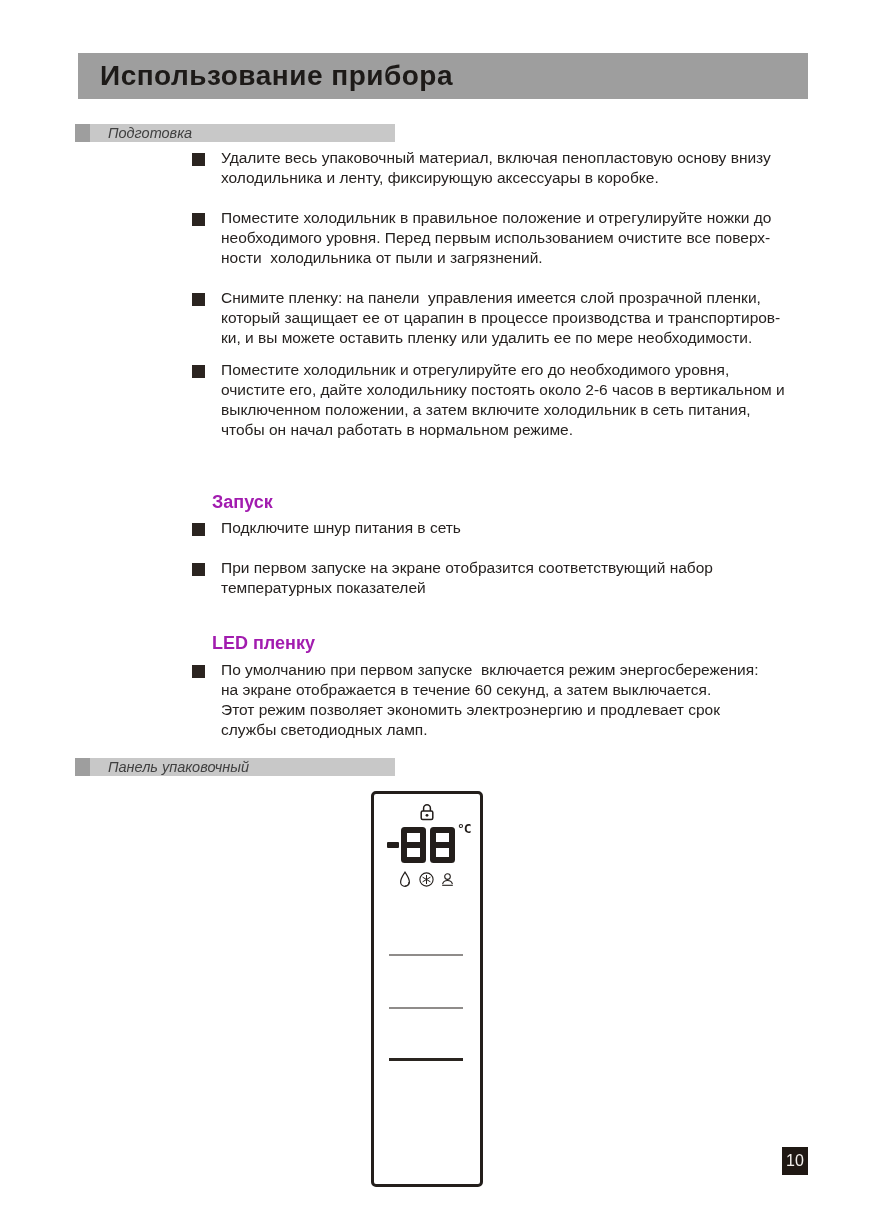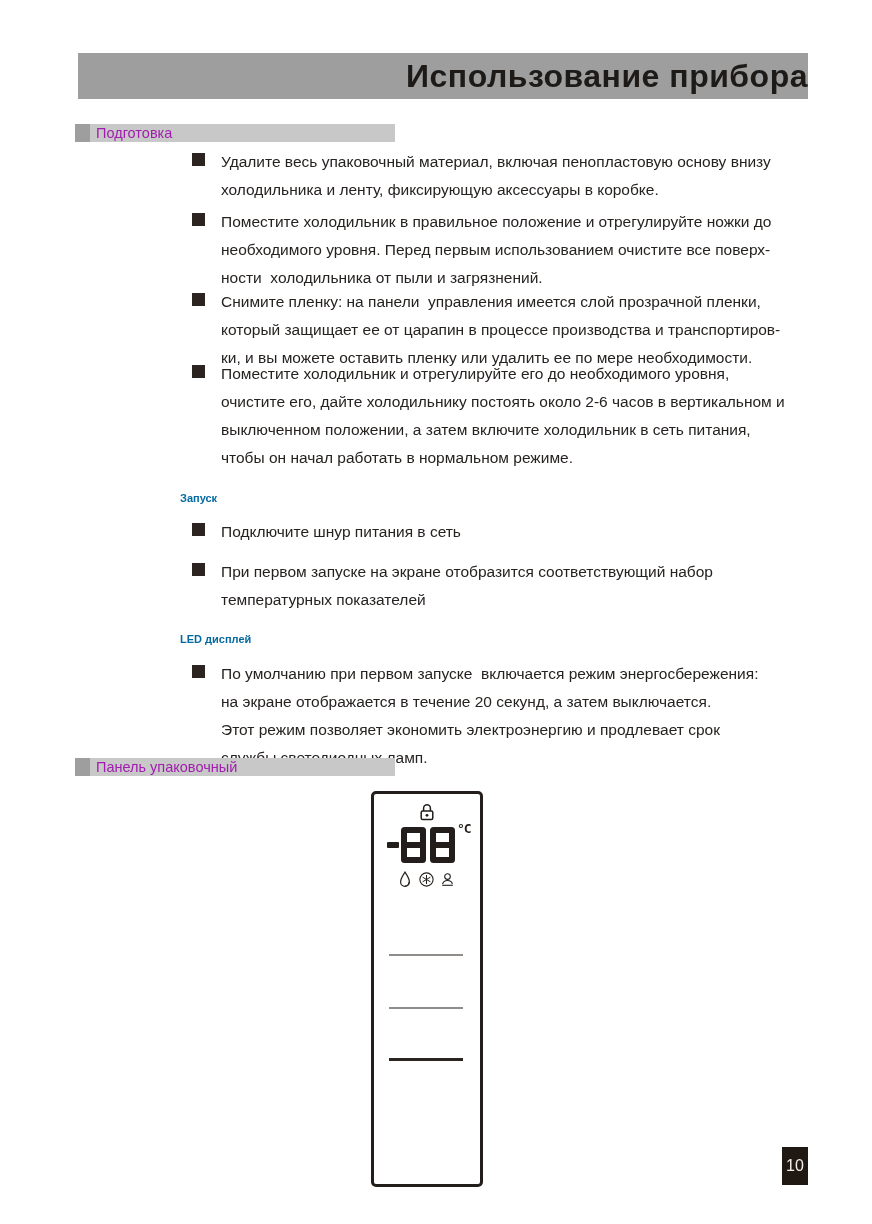--- a/index.html
+++ b/index.html
@@ -10,44 +10,44 @@
     font-family:"Liberation Sans", sans-serif;
     color:#262220;
     overflow:hidden;
   }
   
   .title-bar{
     position:absolute;left:78px;top:53px;width:730px;height:46px;
     background:#9e9e9e;
   }
   .title-bar .title{
-    font-size:32px;font-weight:bold;color:#1d1a18;
-    line-height:46px;padding-left:22px;letter-spacing:0.5px;text-align:right;
+    font-size:28px;font-weight:bold;color:#1d1a18;
+    line-height:46px;padding-left:22px;letter-spacing:0.5px;
   }
   
   .section-bar{
     position:absolute;left:75px;width:320px;height:18px;
     background:#c8c8c8;display:flex;align-items:center;
   }
   .section-bar .cap{width:15px;height:18px;background:#9e9e9e;flex:none;}
   .section-bar .label{
-    font-size:14.5px;color:#a21caf;padding-left:6px;white-space:nowrap;
+    font-size:14.5px;color:#404040;padding-left:18px;white-space:nowrap;font-style:italic;
   }
   
   .bullet{
     position:absolute;left:192px;display:flex;
   }
   .bullet .sq{
     width:13px;height:13px;background:#2b2420;flex:none;margin-top:5px;
   }
   .bullet .bt{
-    margin-left:16px;font-size:15.5px;line-height:28px;white-space:pre;color:#262220;
+    margin-left:16px;font-size:15.5px;line-height:20px;white-space:pre;color:#262220;
   }
   .subhead{
-    position:absolute;left:180px;font-size:11px;font-weight:bold;color:#0369a1;
+    position:absolute;left:212px;font-size:18px;font-weight:bold;color:#a21caf;
     white-space:nowrap;
   }
   
   .panel{
     position:absolute;left:371px;top:791px;width:112px;height:396px;
     border:3px solid #231e1b;border-radius:5px;background:#ffffff;
     box-sizing:border-box;
   }
   .panel-inner{position:relative;width:100%;height:100%;}
   .lock{position:absolute;left:46px;top:9px;}
@@ -64,21 +64,21 @@
   .status-icons{position:absolute;left:0;top:77px;width:106px;height:18px;}
   .ic-drop{position:absolute;left:25px;top:0;}
   .ic-snow{position:absolute;left:45px;top:1px;}
   .ic-user{position:absolute;left:66px;top:1px;}
   .panel-line{position:absolute;left:15px;width:74px;}
   .panel-line.l1{top:160px;height:2px;background:#8f8c8a;}
   .panel-line.l2{top:213px;height:2px;background:#8f8c8a;}
   .panel-line.l3{top:264px;height:3px;background:#2a2520;}
   
   .page-num{
-    position:absolute;left:782px;top:1147px;width:26px;height:38px;
+    position:absolute;left:782px;top:1147px;width:26px;height:28px;
     background:#1f1813;color:#f2efec;font-size:16px;
     display:flex;align-items:center;justify-content:center;
   }
 </style>
 </head>
 <body>
 
 <div class="page">
 
   <div class="title-bar">
@@ -121,26 +121,26 @@
   <div class="bullet" style="top:558px">
     <span class="sq"></span>
     <span class="bt">При первом запуске на экране отобразится соответствующий набор
 температурных показателей</span>
   </div>
   <div class="bullet" style="top:518px">
     <span class="sq"></span>
     <span class="bt">Подключите шнур питания в сеть</span>
   </div>
 
-  <div class="subhead" style="top:633px">LED дисплей</div>
+  <div class="subhead" style="top:633px">LED пленку</div>
 
   <div class="bullet" style="top:660px">
     <span class="sq"></span>
     <span class="bt">По умолчанию при первом запуске  включается режим энергосбережения:
-на экране отображается в течение 20 секунд, а затем выключается.
+на экране отображается в течение 60 секунд, а затем выключается.
 Этот режим позволяет экономить электроэнергию и продлевает срок
 службы светодиодных ламп.</span>
   </div>
 
   <div class="section-bar" style="top:758px">
     <span class="cap"></span>
     <span class="label">Панель упаковочный</span>
   </div>
 
   <div class="panel">

